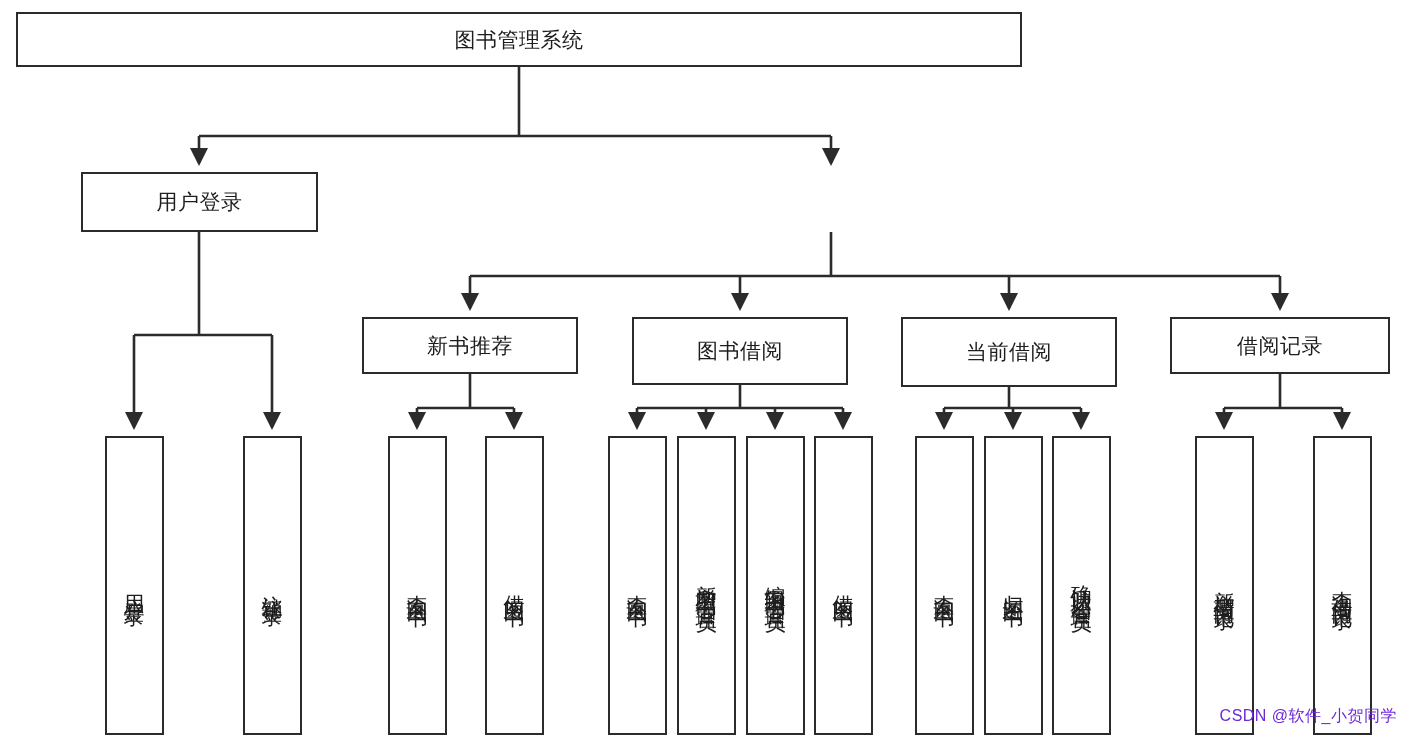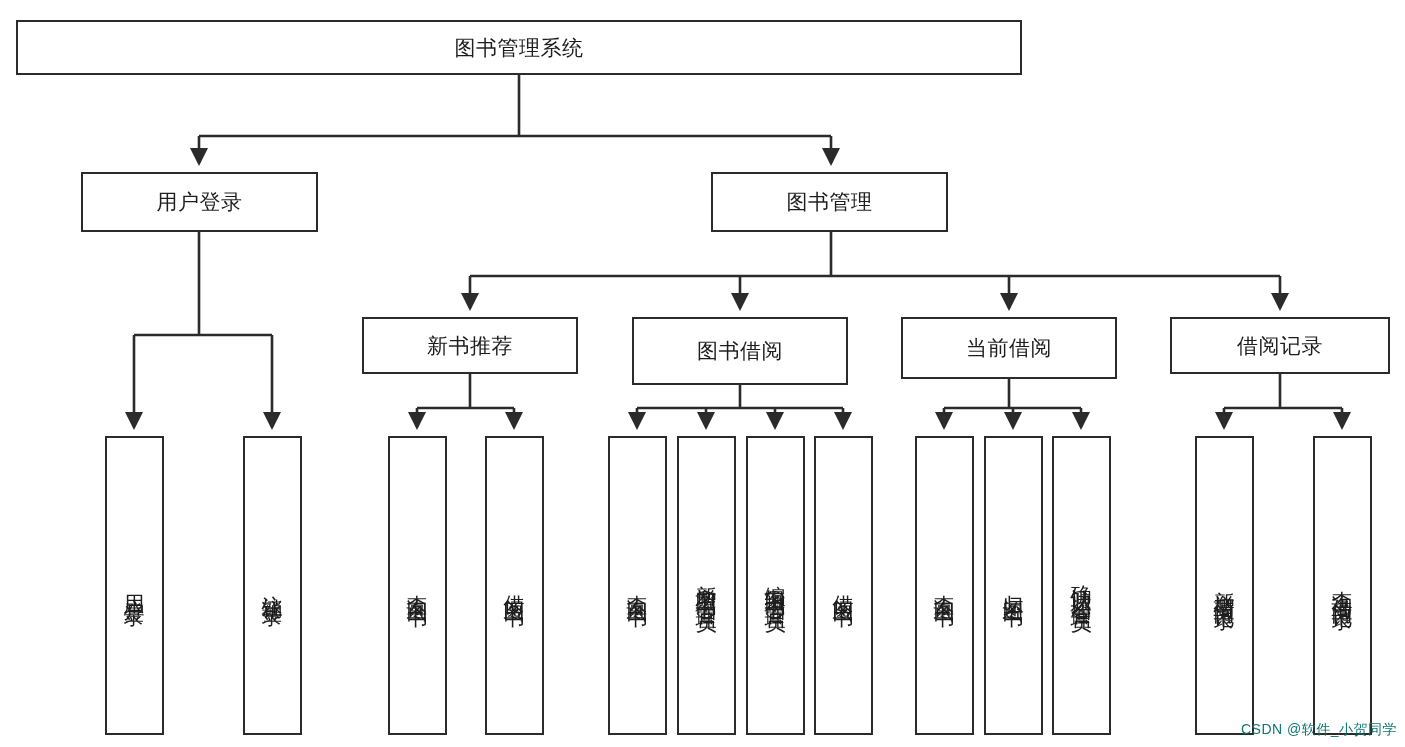--- a/index.html
+++ b/index.html
@@ -48,23 +48,23 @@
     letter-spacing: 4px;
     line-height: 1;
     white-space: nowrap;
   }
   .node .label {
     white-space: nowrap;
   }
   .watermark {
     position: absolute;
     right: 8px;
-    bottom: 8px;
-    font-size: 14px;
-    color: #0f766e;
+    bottom: 20px;
+    font-size: 16px;
+    color: #6d28d9;
     white-space: nowrap;
     letter-spacing: 0.5px;
   }
 </style>
 </head>
 <body>
 
 <div id="canvas">
 
   <svg id="edges" viewBox="0 0 1405 747" xmlns="http://www.w3.org/2000/svg">
@@ -110,38 +110,35 @@
       <path d="M 1013 408 L 1013 427" marker-end="url(#arrow)"></path>
       <path d="M 1081 408 L 1081 427" marker-end="url(#arrow)"></path>
 
       <path d="M 1280 374 L 1280 408"></path>
       <path d="M 1224 408 L 1342 408"></path>
       <path d="M 1224 408 L 1224 427" marker-end="url(#arrow)"></path>
       <path d="M 1342 408 L 1342 427" marker-end="url(#arrow)"></path>
     </g>
   </svg>
 
-  <div class="node h" style="left:16px; top:20px; width:1006px; height:55px;">
+  <div class="node h" style="left:16px; top:12px; width:1006px; height:55px;">
     <span class="label">图书管理系统</span>
   </div>
 
   <div class="node h" style="left:81px; top:172px; width:237px; height:60px;">
     <span class="label">用户登录</span>
-  </div>
-  <div class="node h" style="left:711px; top:172px; width:237px; height:60px;">
-    <span class="label">图书管理</span>
   </div>
 
   <div class="node h" style="left:362px; top:317px; width:216px; height:57px;">
     <span class="label">新书推荐</span>
   </div>
   <div class="node h" style="left:632px; top:317px; width:216px; height:68px;">
     <span class="label">图书借阅</span>
   </div>
-  <div class="node h" style="left:901px; top:317px; width:216px; height:62px;">
+  <div class="node h" style="left:901px; top:317px; width:216px; height:70px;">
     <span class="label">当前借阅</span>
   </div>
   <div class="node h" style="left:1170px; top:317px; width:220px; height:57px;align-items:center;">
     <span class="label">借阅记录</span>
   </div>
 
   <div class="node v" style="left:105px; top:436px; width:59px; height:299px;">
     <span class="vtext">用户登录</span>
   </div>
   <div class="node v" style="left:243px; top:436px; width:59px; height:299px;">

